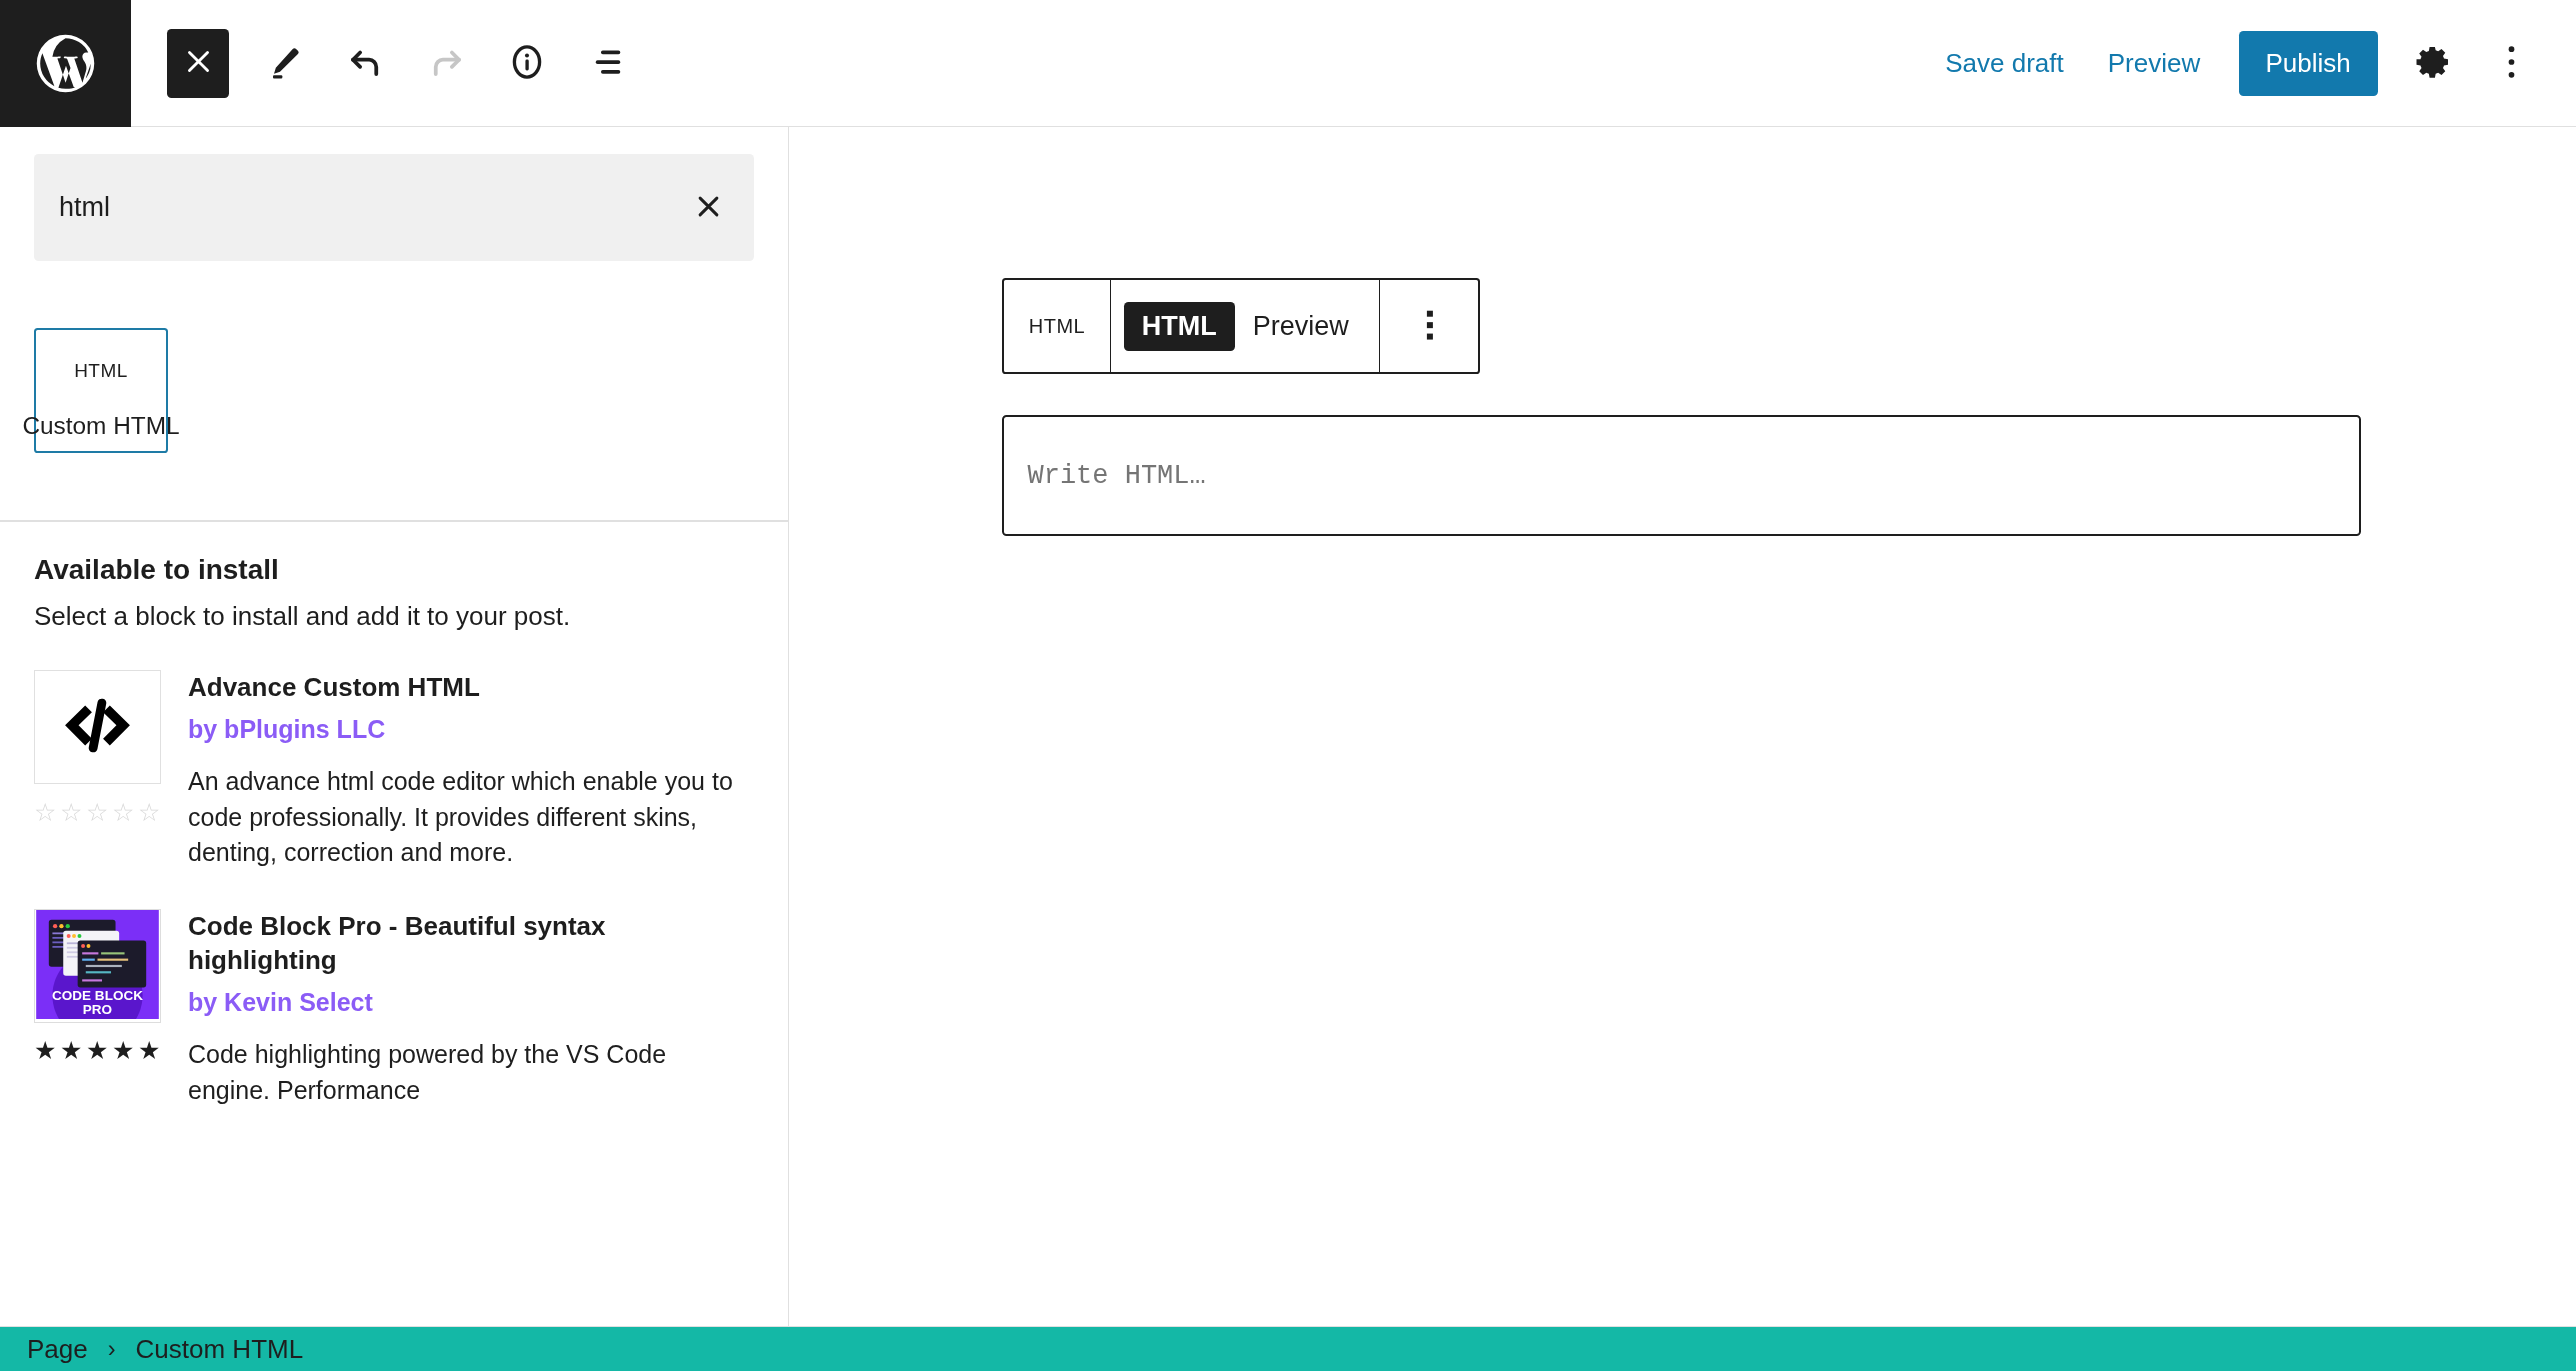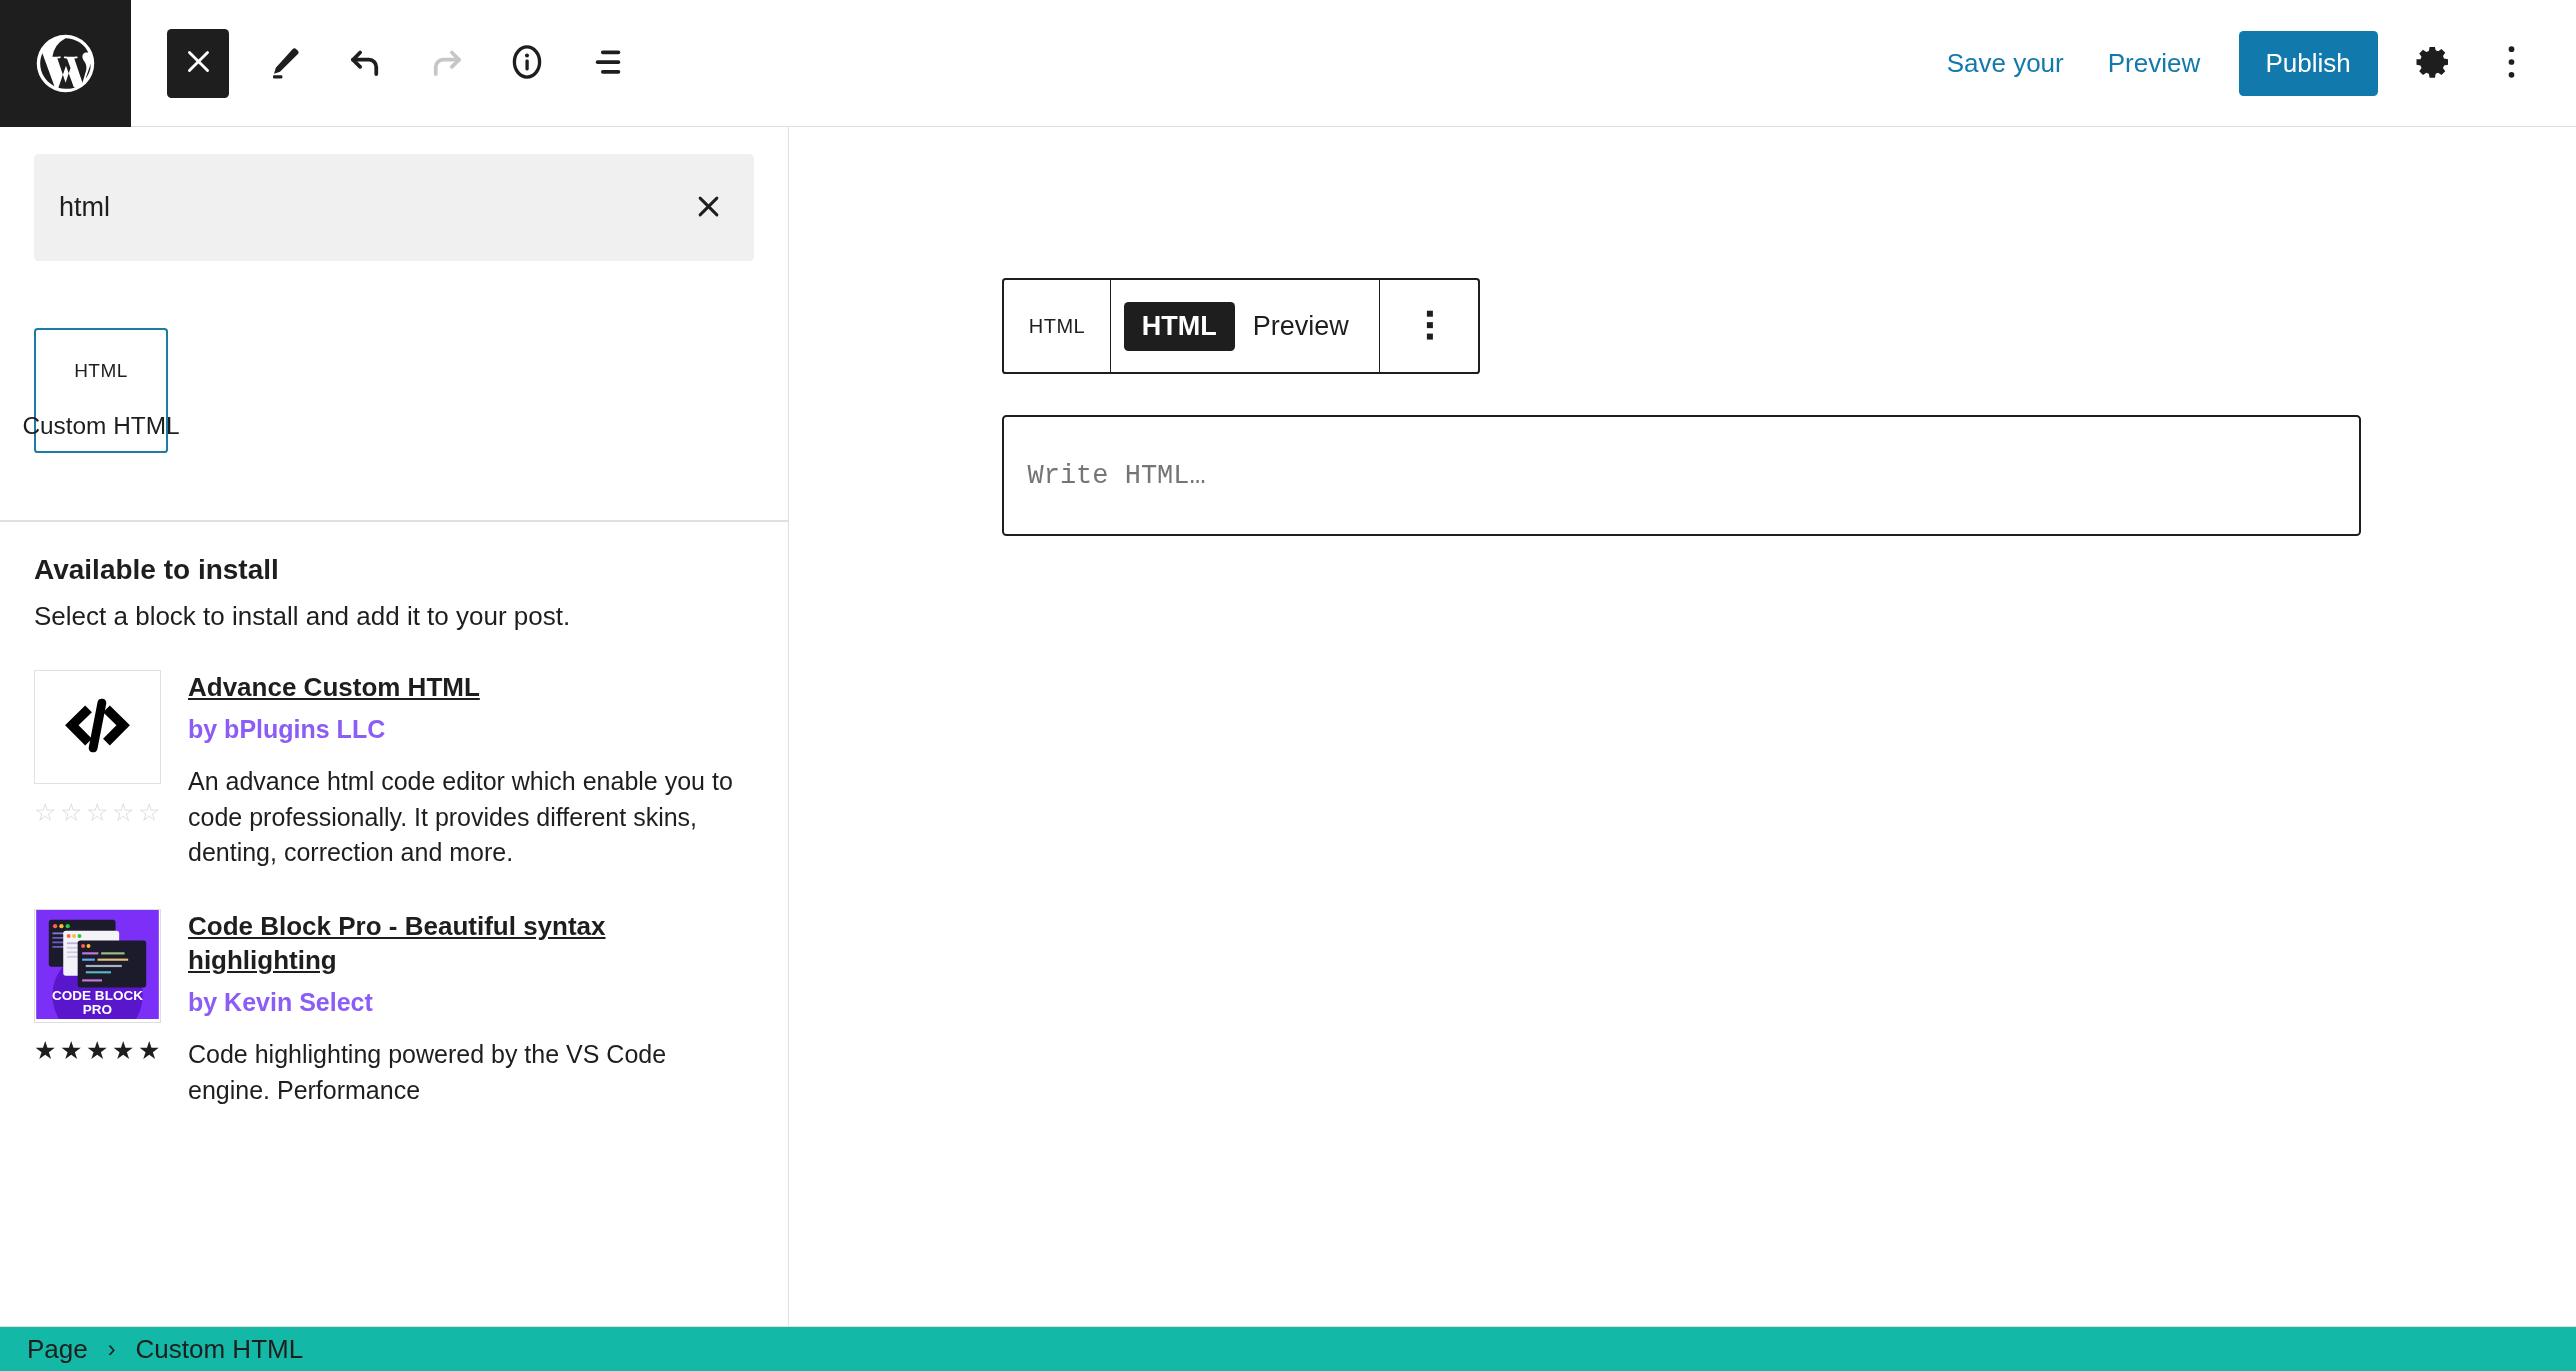--- a/index.html
+++ b/index.html
@@ -261,21 +261,20 @@
   .star-empty { color: #d8d8d8; }
   .star-full  { color: #1e1e1e; }
 
   .plugin-right { flex: 1 1 auto; min-width: 0; }
   .plugin-title {
     font-size: 26px;
     font-weight: bold;
     color: #1e1e1e;
     line-height: 1.32;
     font-family: "Liberation Sans", sans-serif;
-    text-decoration: underline;
   }
   .plugin-author {
     font-size: 25px;
     color: #8b5cf6;
     margin-top: 11px;
     font-family: "Liberation Sans", sans-serif;
     font-weight: bold;
   }
   .plugin-desc {
     font-size: 25px;
@@ -467,21 +466,21 @@
           <rect x="8" y="5.4" width="11" height="2.1" rx="1" fill="#1e1e1e"></rect>
           <rect x="5" y="11" width="14" height="2.1" rx="1" fill="#1e1e1e"></rect>
           <rect x="8" y="16.6" width="11" height="2.1" rx="1" fill="#1e1e1e"></rect>
         </svg>
       </span>
     </button>
 
   </div>
 
   <div id="header-right">
-    <button class="header-link">Save your</button>
+    <button class="header-link">Save draft</button>
     <button class="header-link">Preview</button>
     <button id="publish-button">Publish</button>
 
     <button id="settings-gear-btn">
       <span>
         <svg width="40" height="40" viewBox="0 0 24 24" aria-hidden="true">
           <path fill="#1e1e1e" d="M12 8.3a3.7 3.7 0 1 0 0 7.4 3.7 3.7 0 0 0 0-7.4zm0 5.6a1.9 1.9 0 1 1 0-3.8 1.9 1.9 0 0 1 0 3.8z"></path>
           <path fill="#1e1e1e" d="M21 13.6v-3.2l-2.4-.45a7 7 0 0 0-.62-1.5l1.38-2-2.26-2.26-2 1.38a7 7 0 0 0-1.5-.62L13.15 3h-3.2l-.45 2.4a7 7 0 0 0-1.5.62l-2-1.38L3.74 6.9l1.38 2a7 7 0 0 0-.62 1.5L2.1 10.4v3.2l2.4.45c.14.53.35 1.03.62 1.5l-1.38 2 2.26 2.26 2-1.38c.47.27.97.48 1.5.62l.45 2.4h3.2l.45-2.4a7 7 0 0 0 1.5-.62l2 1.38 2.26-2.26-1.38-2c.27-.47.48-.97.62-1.5L21 13.6z"></path>
         </svg>
       </span>

